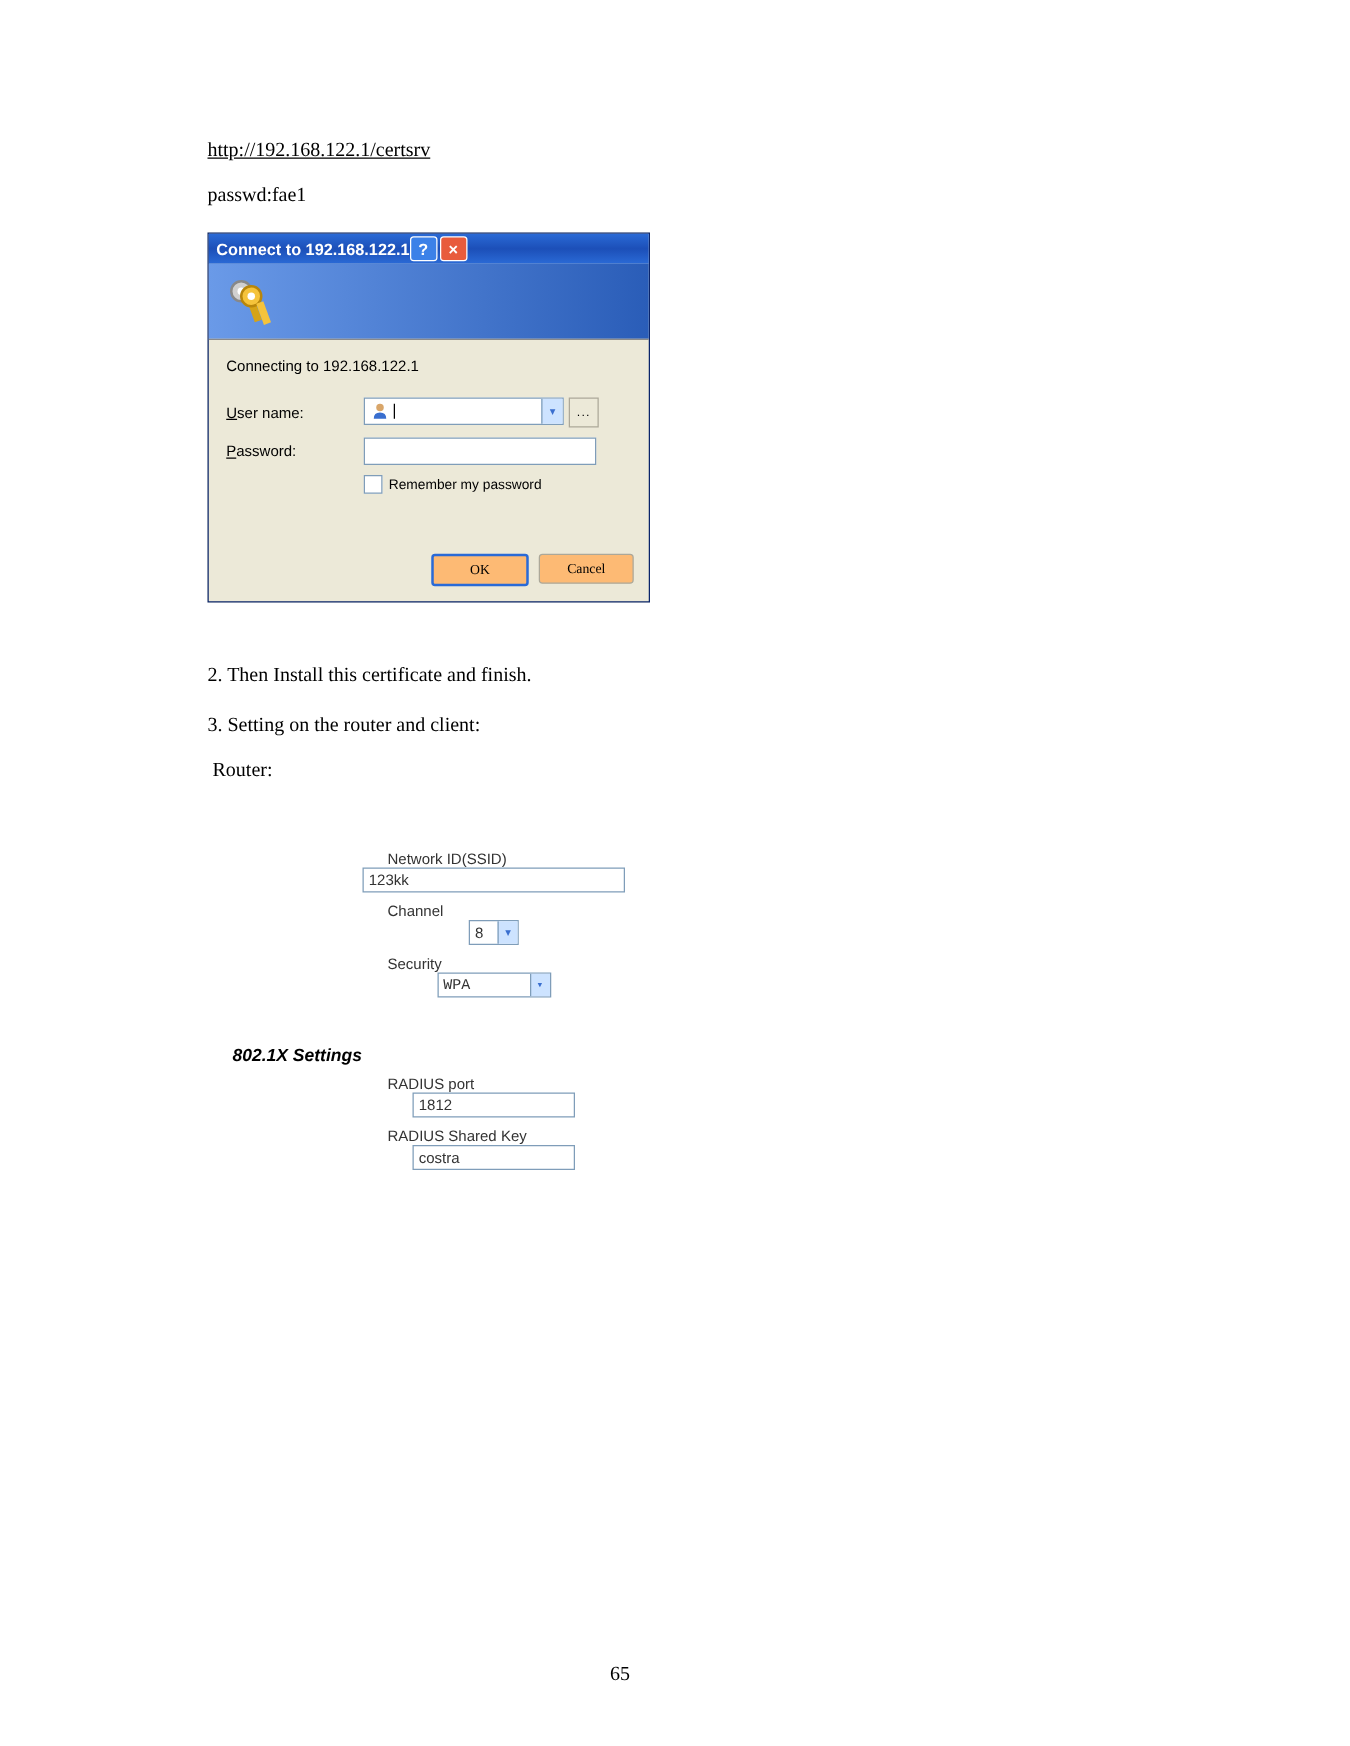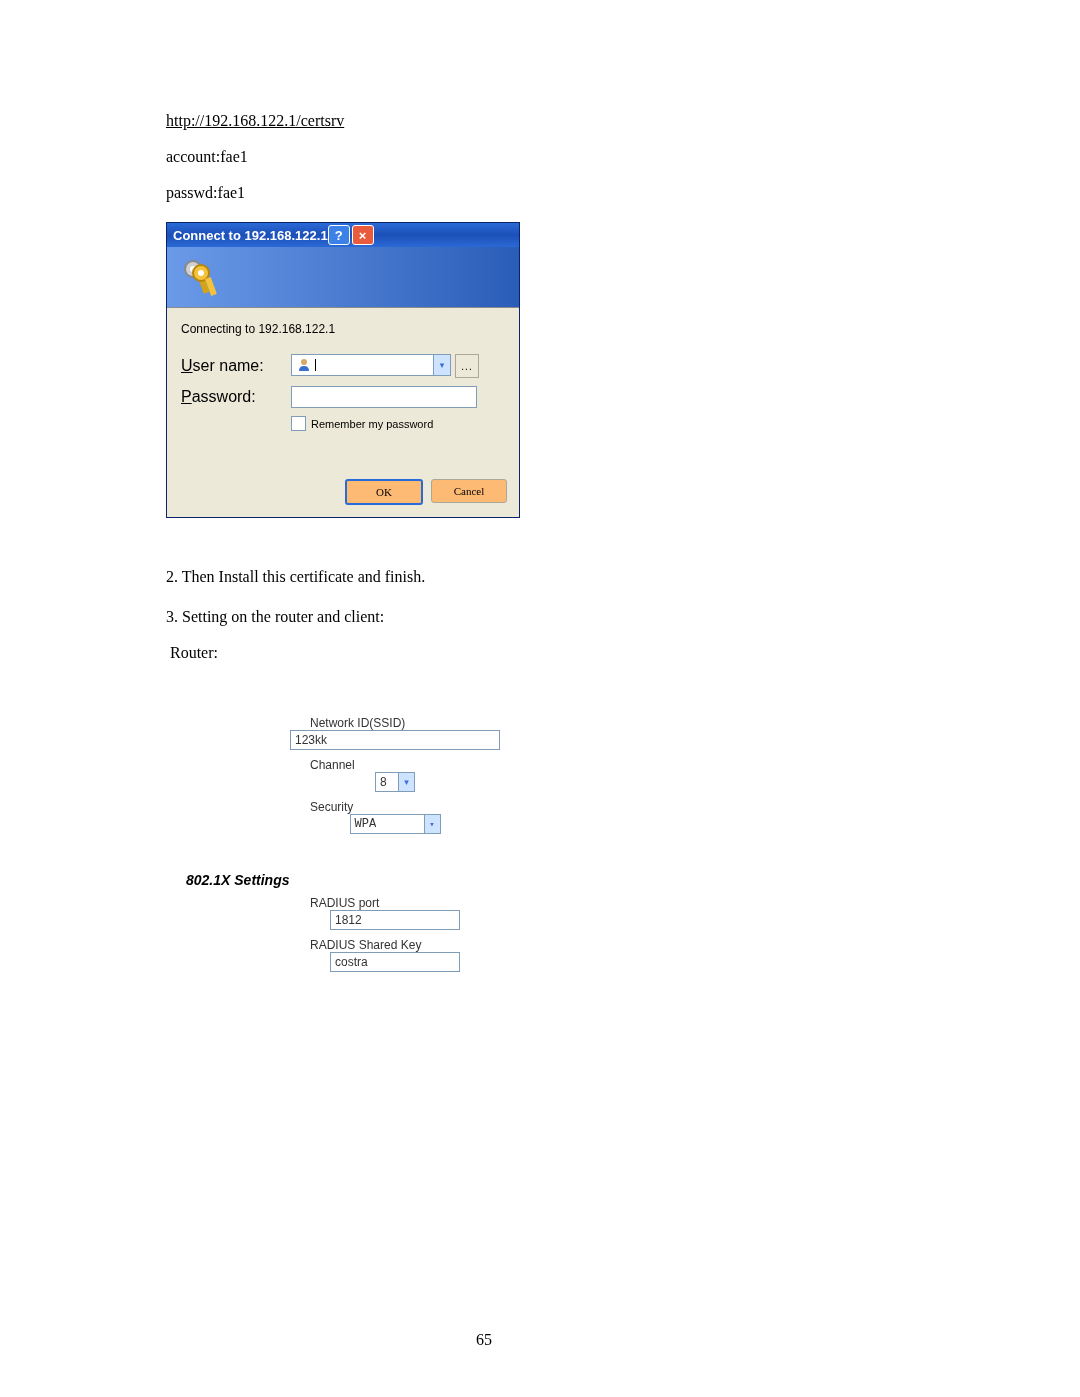--- a/index.html
+++ b/index.html
@@ -83,21 +83,21 @@
     font-size: 12px;
     margin-bottom: 18px;
   }
   .form-row {
     display: flex;
     align-items: center;
     margin-bottom: 8px;
   }
   .form-label {
     width: 110px;
-    font-size: 16px;
+    font-size: 12px;
   }
   .form-label .ul { text-decoration: underline; }
   .combo-wrap {
     display: flex;
     gap: 4px;
   }
   .combo {
     display: flex;
     align-items: center;
     width: 160px;
@@ -237,34 +237,33 @@
     font-weight: bold;
     font-size: 14px;
     font-style: italic;
     margin-top: 38px;
     margin-bottom: 8px;
   }
   .rp-input.narrow { width: 130px; }
   .pagenum {
     position: absolute;
     bottom: 48px;
-    left: 4px;
+    left: 16px;
     width: 960px;
     text-align: center;
     font-size: 16px;
   }
   .chev { color:#3a6fcf; font-size:9px; }
   .user-icon-svg { flex-shrink:0; }
 </style>
 </head>
 <body>
 
 <div class="page">
   <div><a href="#" class="url-link">http://192.168.122.1/certsrv</a></div>
-  <div class="text-line">account:fae1</div>
   <div class="text-line">passwd:fae1</div>
 
   <div class="dialog">
     <div class="titlebar">
       <span>Connect to 192.168.122.1</span>
       <div class="titlebar-buttons">
         <div class="title-btn help-btn">?</div>
         <div class="title-btn close-btn">×</div>
       </div>
     </div>

